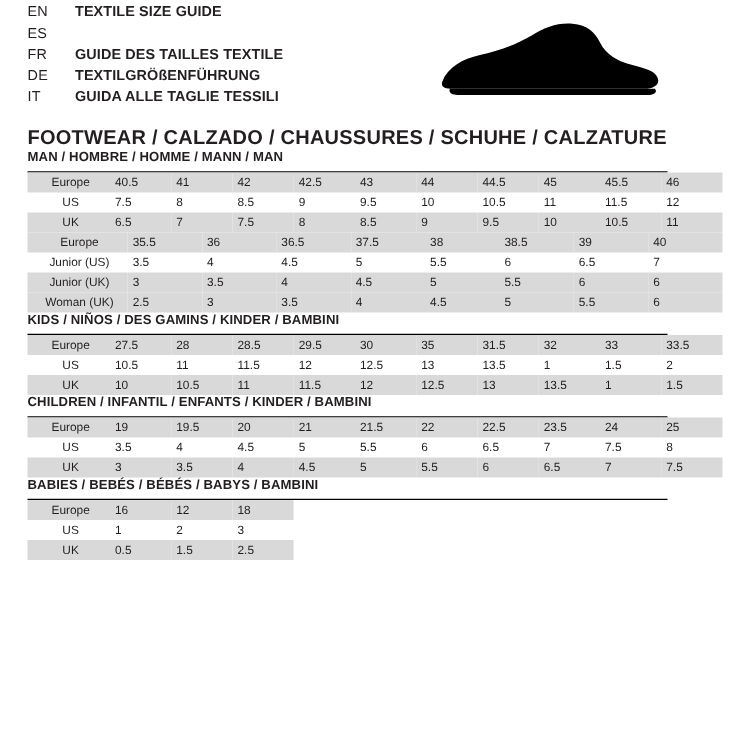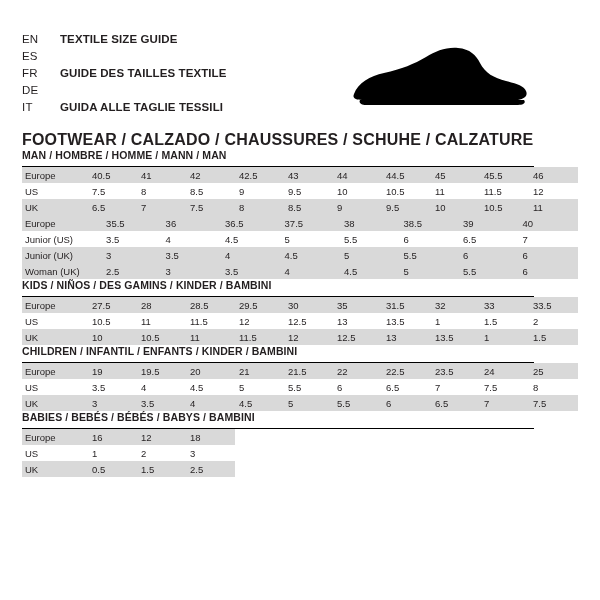--- a/index.html
+++ b/index.html
@@ -12,21 +12,21 @@
     background: #ffffff;
     font-family: "Liberation Sans", sans-serif;
     color: #1a1a1a;
     overflow: hidden;
   }
   .page {
     position: relative;
     width: 556px;
     height: 600px;
     box-sizing: border-box;
-    padding: 31px 22px 0 22px;
+    padding: 2px 22px 0 22px;
   }
 
   
   .header {
     position: relative;
     height: 86px;
   }
   .lang-list {
     display: block;
   }
@@ -90,20 +90,21 @@
     padding: 0 0 0 4px;
     text-align: left;
     vertical-align: middle;
     white-space: nowrap;
   }
   table.size tr.shaded td {
     background: #d9d9d9;
   }
   table.size td.label {
     padding-left: 3px;
+    text-align: center;
   }
   .babies table.size {
     width: 556px;
   }
 </style>
 </head>
 <body>
 
 <div class="page">
 
@@ -115,20 +116,21 @@
       </div>
       <div class="lang-row">
         <span class="lang-code">ES</span>
       </div>
       <div class="lang-row">
         <span class="lang-code">FR</span>
         <span class="lang-title">GUIDE DES TAILLES TEXTILE</span>
       </div>
       <div class="lang-row">
         <span class="lang-code">DE</span>
+        <span class="lang-title">TEXTILGRÖßENFÜHRUNG</span>
       </div>
       <div class="lang-row">
         <span class="lang-code">IT</span>
         <span class="lang-title">GUIDA ALLE TAGLIE TESSILI</span>
       </div>
     </div>
 
     <svg class="shoe-icon" viewBox="0 0 182 64" aria-hidden="true">
       <path fill="#000000" d="M6 49 C10 38 22 31 36 28 C54 24 66 19 78 12 C88 6 98 2 110 3 C122 4 128 10 132 18 C137 28 146 33 158 36 C168 38.5 176 41 178 46 C180 50.5 177 54 170 55 L14 55 C8 55 4 53.5 6 49 Z"></path>
       <path fill="#000000" d="M12 55 L176 55 C178 57.5 176 60 170 60 L18 60 C13 60 10.5 57.5 12 55 Z"></path>

